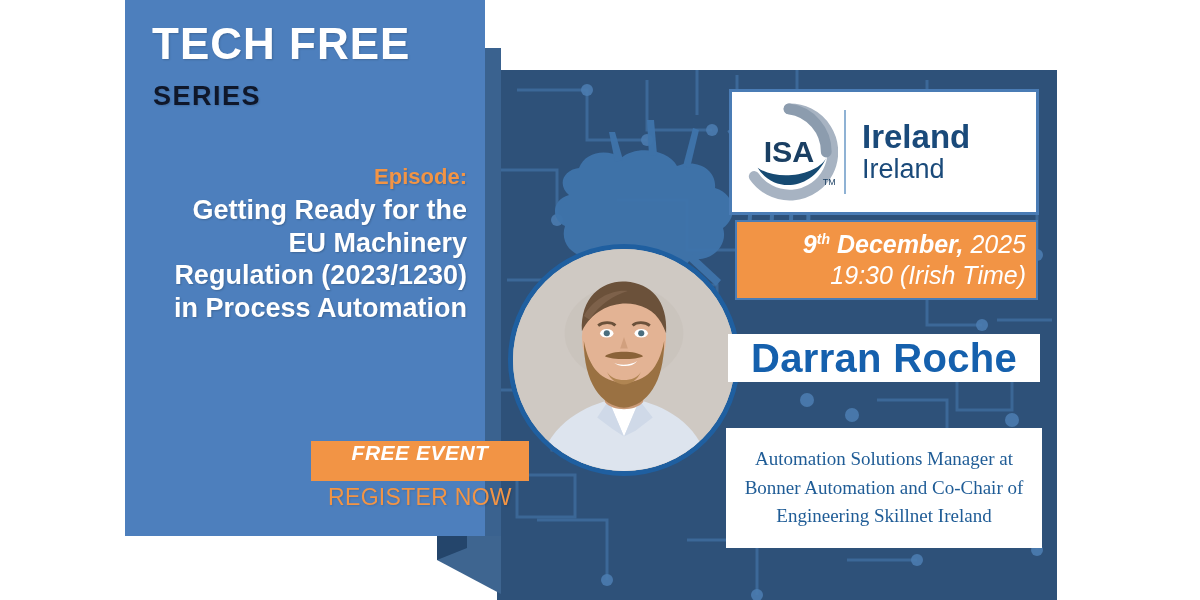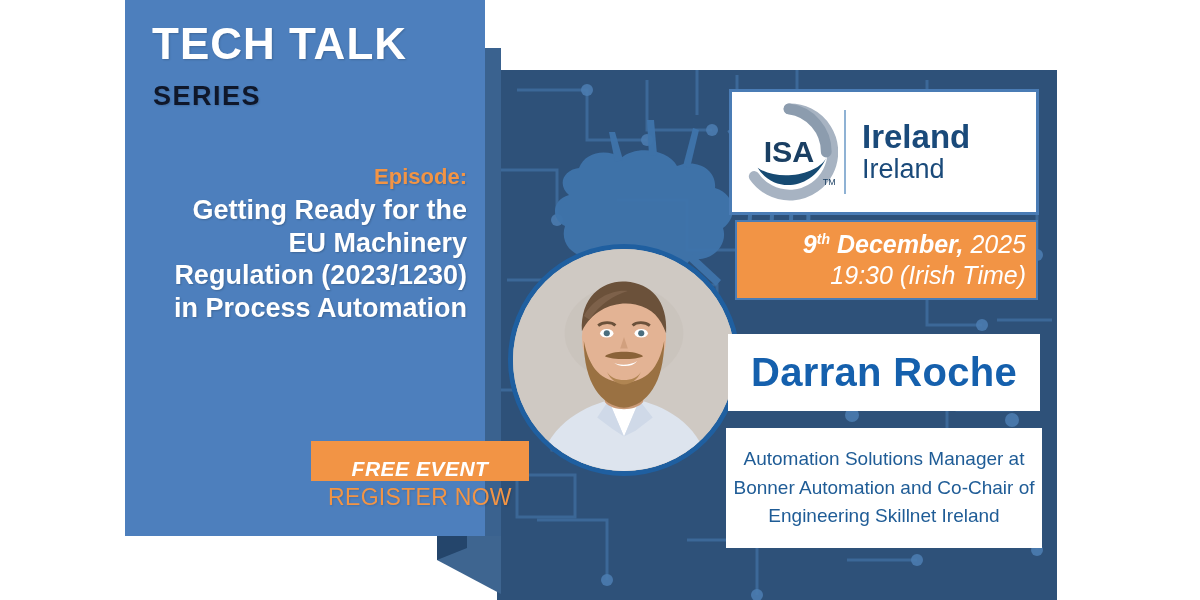--- a/index.html
+++ b/index.html
@@ -71,21 +71,21 @@
     position: absolute; right: 18px; top: 194px;
     width: 300px;
     color: #ffffff; font-size: 27px; font-weight: bold;
     line-height: 1.21; text-align: right;
     text-shadow: 1px 1px 2px rgba(0,0,0,.2);
   }
   .free-badge {
     position: absolute; left: 186px; top: 441px;
     width: 218px; height: 40px;
     background: #f29445;
-    display: flex; align-items: flex-end; justify-content: center;
+    display: flex; align-items: flex-start; justify-content: center;
     color: #ffffff; font-size: 21px; font-weight: bold; font-style: italic;
     letter-spacing: .5px;
   }
   .register-now {
     position: absolute; left: 186px; top: 484px;
     width: 218px; text-align: center;
     color: #f29445; font-size: 23px; font-weight: normal;
     letter-spacing: .3px;
     text-shadow: 1px 1px 2px rgba(0,0,0,.12);
   }
@@ -120,39 +120,39 @@
   }
   .date-line1 { color: #ffffff; font-size: 25px; font-style: italic; line-height: 1.25; white-space: nowrap; }
   .date-line1 b { font-weight: bold; }
   .date-line1 sup { font-size: 14px; font-weight: bold; }
   .date-line2 { color: #ffffff; font-size: 25px; font-style: italic; line-height: 1.25; white-space: nowrap; }
 
   
   .name-box {
     position: absolute;
     left: 728px; top: 334px;
-    width: 312px; height: 77px;
+    width: 312px; height: 48px;
     background: #ffffff;
     display: flex; align-items: center; justify-content: center;
     z-index: 6;
   }
   .name-text { color: #1560ad; font-size: 40px; font-weight: bold; letter-spacing: .3px; }
 
   
   .bio-box {
     position: absolute;
     left: 726px; top: 428px;
     width: 316px; height: 120px;
     background: #ffffff;
     display: flex; align-items: center; justify-content: center;
     z-index: 6;
   }
   .bio-text {
     color: #1f5c96; font-size: 19px; font-weight: normal;
-    line-height: 1.52; text-align: center; padding: 0 6px;
+    line-height: 1.52; text-align: center; padding: 0 6px; font-family: Liberation Serif, serif;
   }
 
   
   .portrait {
     position: absolute;
     left: 508px; top: 244px;
     width: 232px; height: 232px;
     border-radius: 50%;
     border: 5px solid #1f5fa0;
     overflow: hidden;
@@ -253,21 +253,21 @@
   </div>
 
   <div class="panel-shadow"></div>
 
   <svg class="ribbon-tail" viewBox="0 0 64 58">
     <polygon points="0,0 64,0 64,58 0,24" fill="#3e6590"></polygon>
     <polygon points="0,0 30,0 30,12 0,24" fill="#24456b"></polygon>
   </svg>
 
   <div class="light-panel">
-    <div class="tt-title">TECH TALK</div>
+    <div class="tt-title">TECH FREE</div>
     <div class="tt-sub">SERIES</div>
     <div class="ep-label">Episode:</div>
     <div class="ep-title">Getting Ready for the EU Machinery Regulation (2023/1230) in Process Automation</div>
     <div class="free-badge">
       <span>FREE EVENT</span>
     </div>
     <div class="register-now">
       <span>REGISTER NOW</span>
     </div>
   </div>

